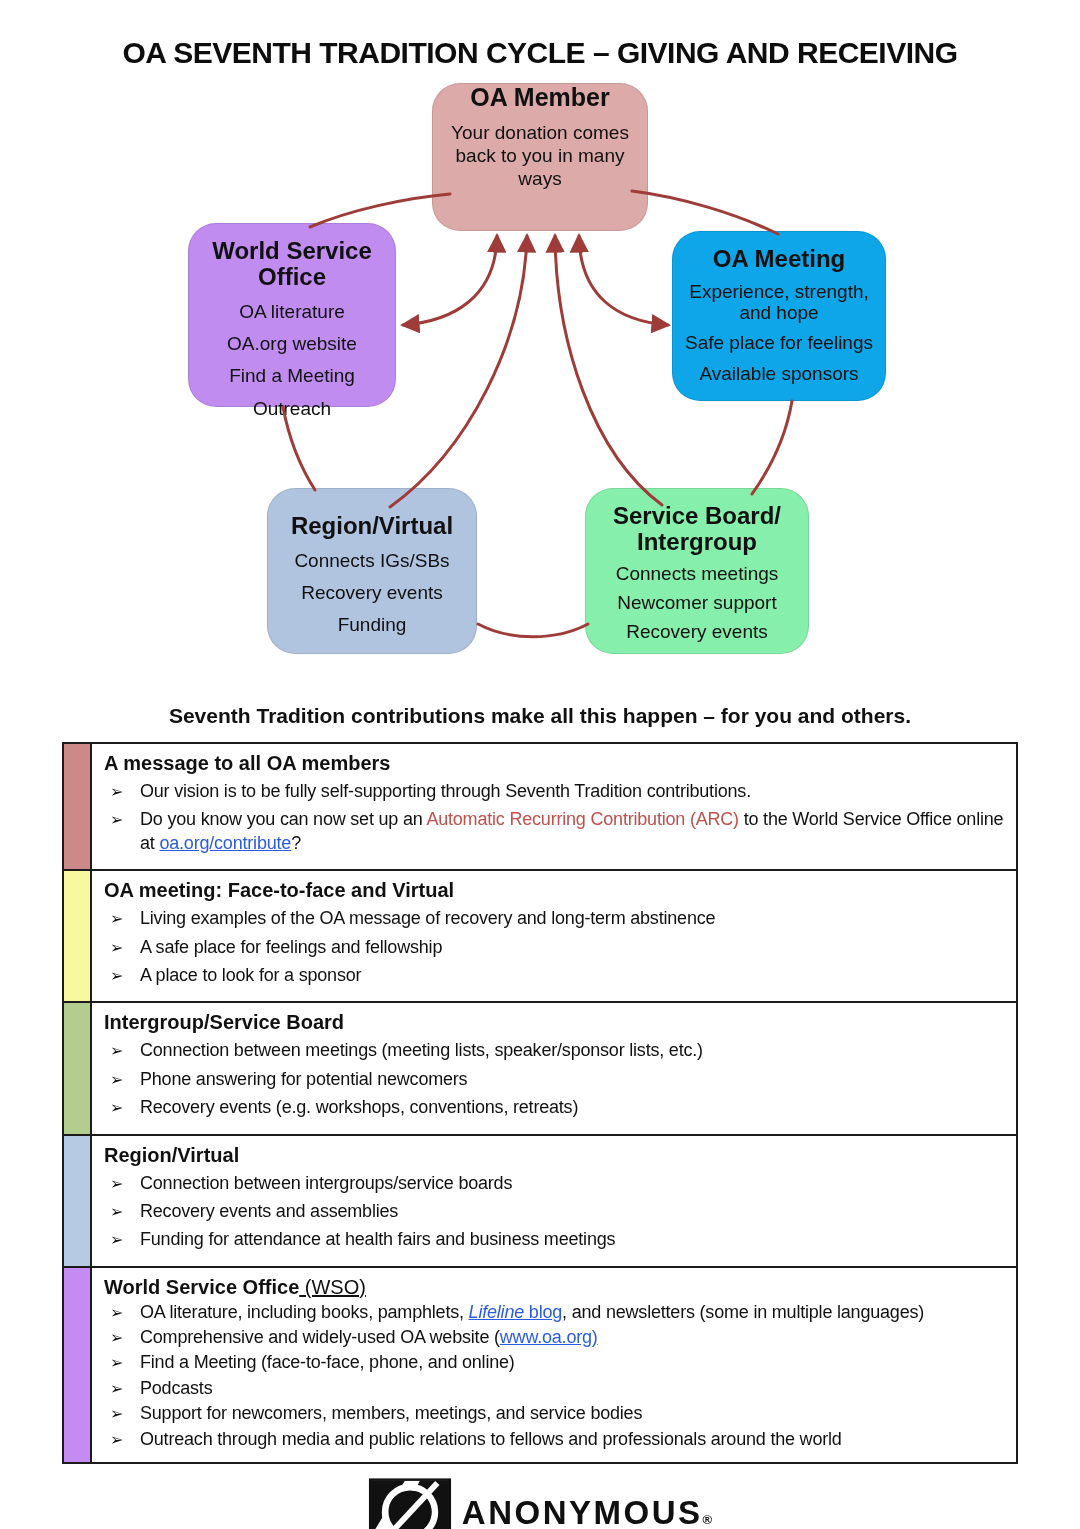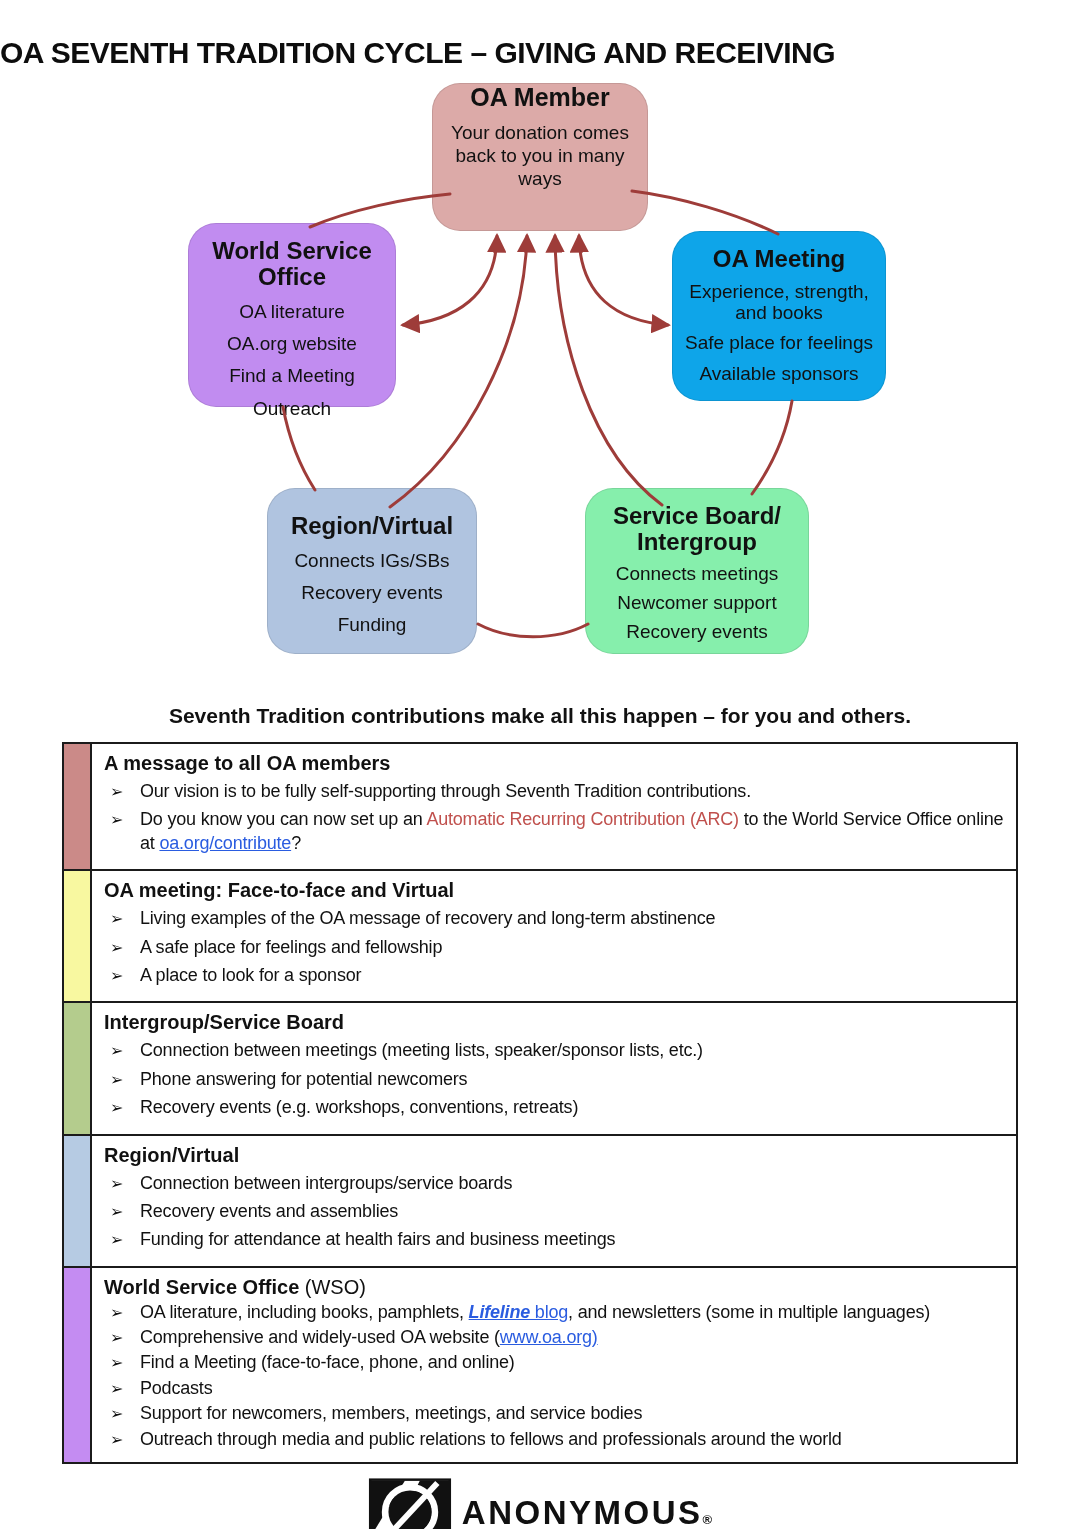--- a/index.html
+++ b/index.html
@@ -1,19 +1,19 @@
 <!DOCTYPE html>
 <html><head>
 <meta charset="utf-8">
 <style>
   html,body{margin:0;padding:0;background:#ffffff;}
   .page{position:relative;width:1080px;height:1529px;overflow:hidden;background:#fff;
         font-family:"Liberation Sans",sans-serif;color:#111;}
   
-  .doc-title{padding-top:36px;text-align:left;font-size:30px;font-weight:bold;
+  .doc-title{padding-top:36px;text-align:center;font-size:30px;font-weight:bold;
              letter-spacing:-0.5px;color:#0d0d0d;}
   
   .diagram{position:relative;height:612px;margin-top:6px;}
   .dbox{position:absolute;border-radius:28px;text-align:center;box-sizing:border-box;
         border:1px solid rgba(0,0,0,0.10);}
   .dbox .box-title{font-weight:bold;font-size:24px;line-height:1.08;padding-top:14px;}
   .dbox .box-item{font-size:19px;line-height:1.12;margin-top:11px;padding:0 8px;}
   .box-member{left:432px;top:7px;width:216px;height:148px;background:#dcaaa8;}
   .box-member .box-title{font-size:25px;padding-top:0;}
   .box-member .box-body{font-size:19px;line-height:1.22;margin:10px auto 12px;width:196px;}
@@ -30,29 +30,29 @@
   
   .benefits{margin:0 62px;border:2px solid #1b1b1b;}
   .sect{display:flex;align-items:stretch;}
   .sect + .sect{border-top:2px solid #1b1b1b;}
   .bar{width:26px;flex:0 0 26px;border-right:2px solid #1b1b1b;}
   .bar-pink{background:#cb8a88;}  .bar-yellow{background:#f8f8a0;}
   .bar-green{background:#b4cc8d;} .bar-blue{background:#b6cbe3;}
   .bar-purple{background:#c48cf2;}
   .scontent{flex:1;padding:6px 12px 9px 12px;}
   .sheading{font-size:20px;font-weight:bold;margin:2px 0 2px;}
-  .sheading .hsuffix{font-weight:normal;}
+  .sheading .hsuffix{font-weight:normal;text-decoration:underline;}
   .bullet{display:flex;margin:5px 0;font-size:18px;line-height:1.3;letter-spacing:-0.2px;}
   .tight .bullet{margin:2px 0;}
   .glyph{flex:0 0 30px;width:30px;padding-left:6px;font-family:"DejaVu Sans",sans-serif;
          font-size:16px;line-height:1.45;}
   .btext{flex:1;}
   .red{color:#c0504d;}
   .link{color:#2a5ce0;text-decoration:underline;cursor:pointer;}
-  .link-italic{color:#2a5ce0;text-decoration:underline;font-style:italic;cursor:pointer;font-weight:bold;}
+  .link-italic{color:#2a5ce0;text-decoration:underline;font-style:italic;cursor:pointer;}
   
   .logo-row{display:flex;justify-content:center;align-items:center;gap:10px;margin-top:14px;}
   .wordmark{font-weight:bold;font-size:33px;line-height:0.94;letter-spacing:2.5px;color:#101010;}
   .reg{font-size:13px;letter-spacing:0;vertical-align:baseline;}
 </style>
 </head>
 <body>
 
 <div class="page">
 
@@ -68,21 +68,21 @@
     <div class="dbox box-wso">
       <div class="box-title">World Service Office</div>
       <div class="box-item">OA literature</div>
       <div class="box-item">OA.org website</div>
       <div class="box-item">Find a Meeting</div>
       <div class="box-item">Outreach</div>
     </div>
 
     <div class="dbox box-meeting">
       <div class="box-title">OA Meeting</div>
-      <div class="box-item">Experience, strength, and books</div>
+      <div class="box-item">Experience, strength, and hope</div>
       <div class="box-item">Safe place for feelings</div>
       <div class="box-item">Available sponsors</div>
     </div>
 
     <div class="dbox box-region">
       <div class="box-title">Region/Virtual</div>
       <div class="box-item">Connects IGs/SBs</div>
       <div class="box-item">Recovery events</div>
       <div class="box-item">Funding</div>
     </div>

